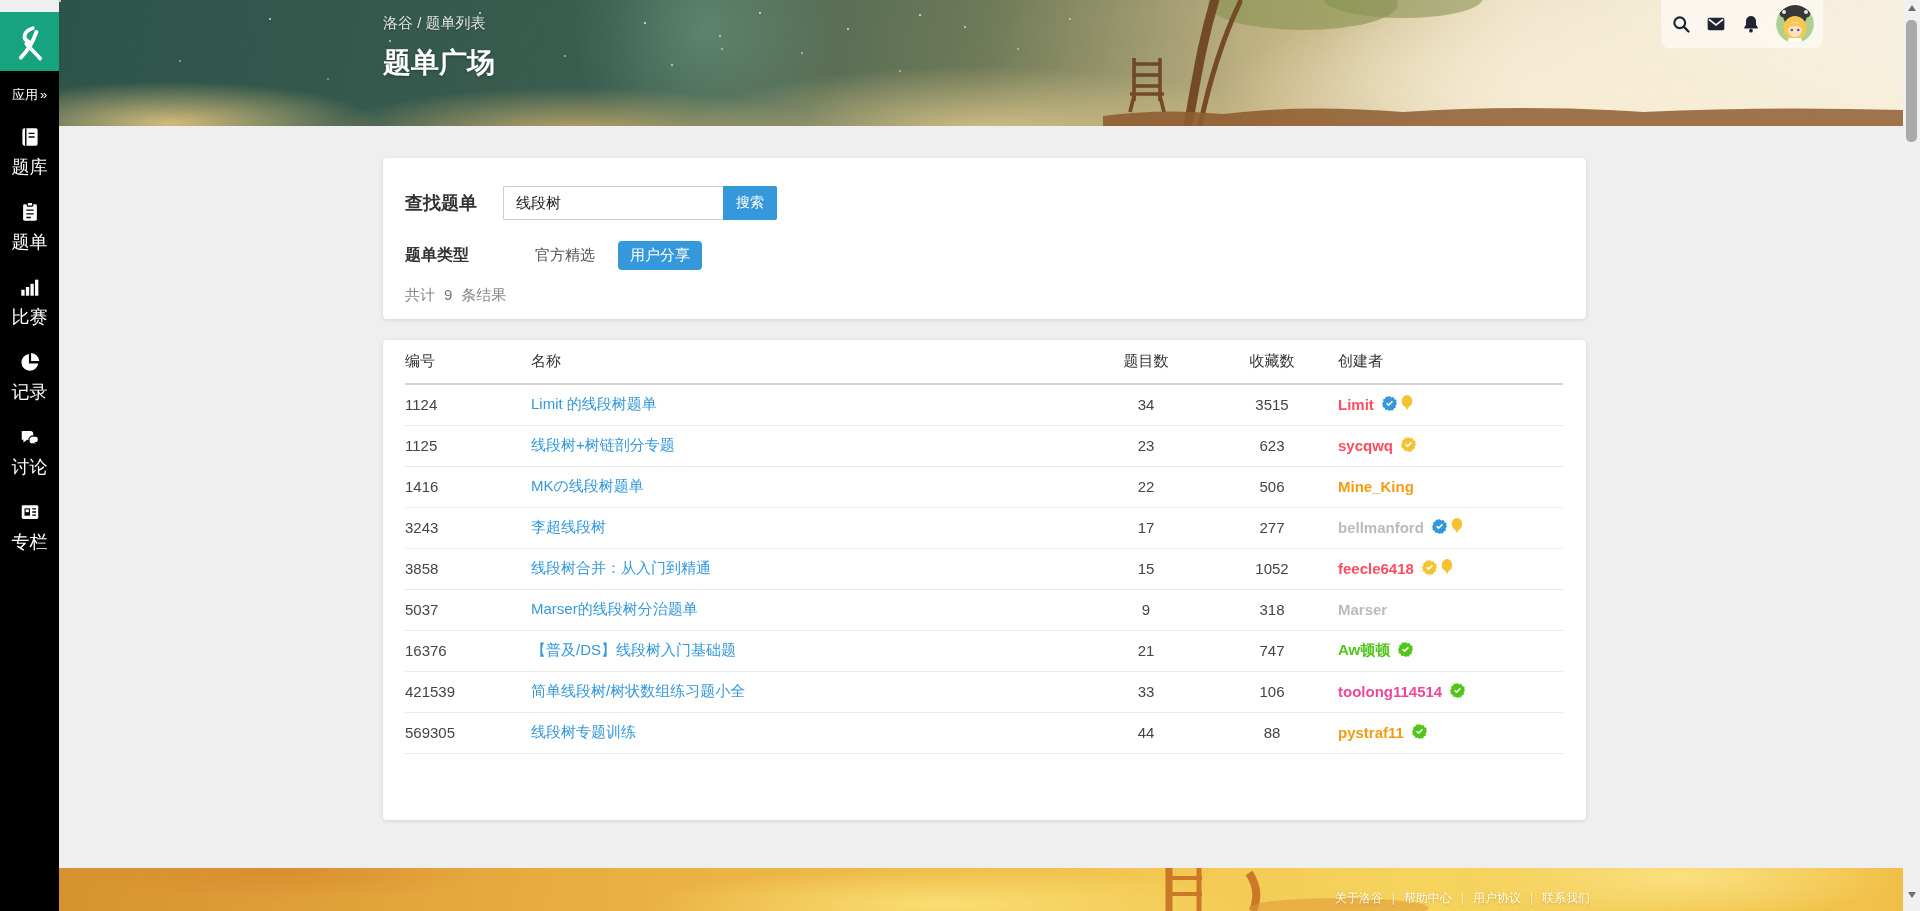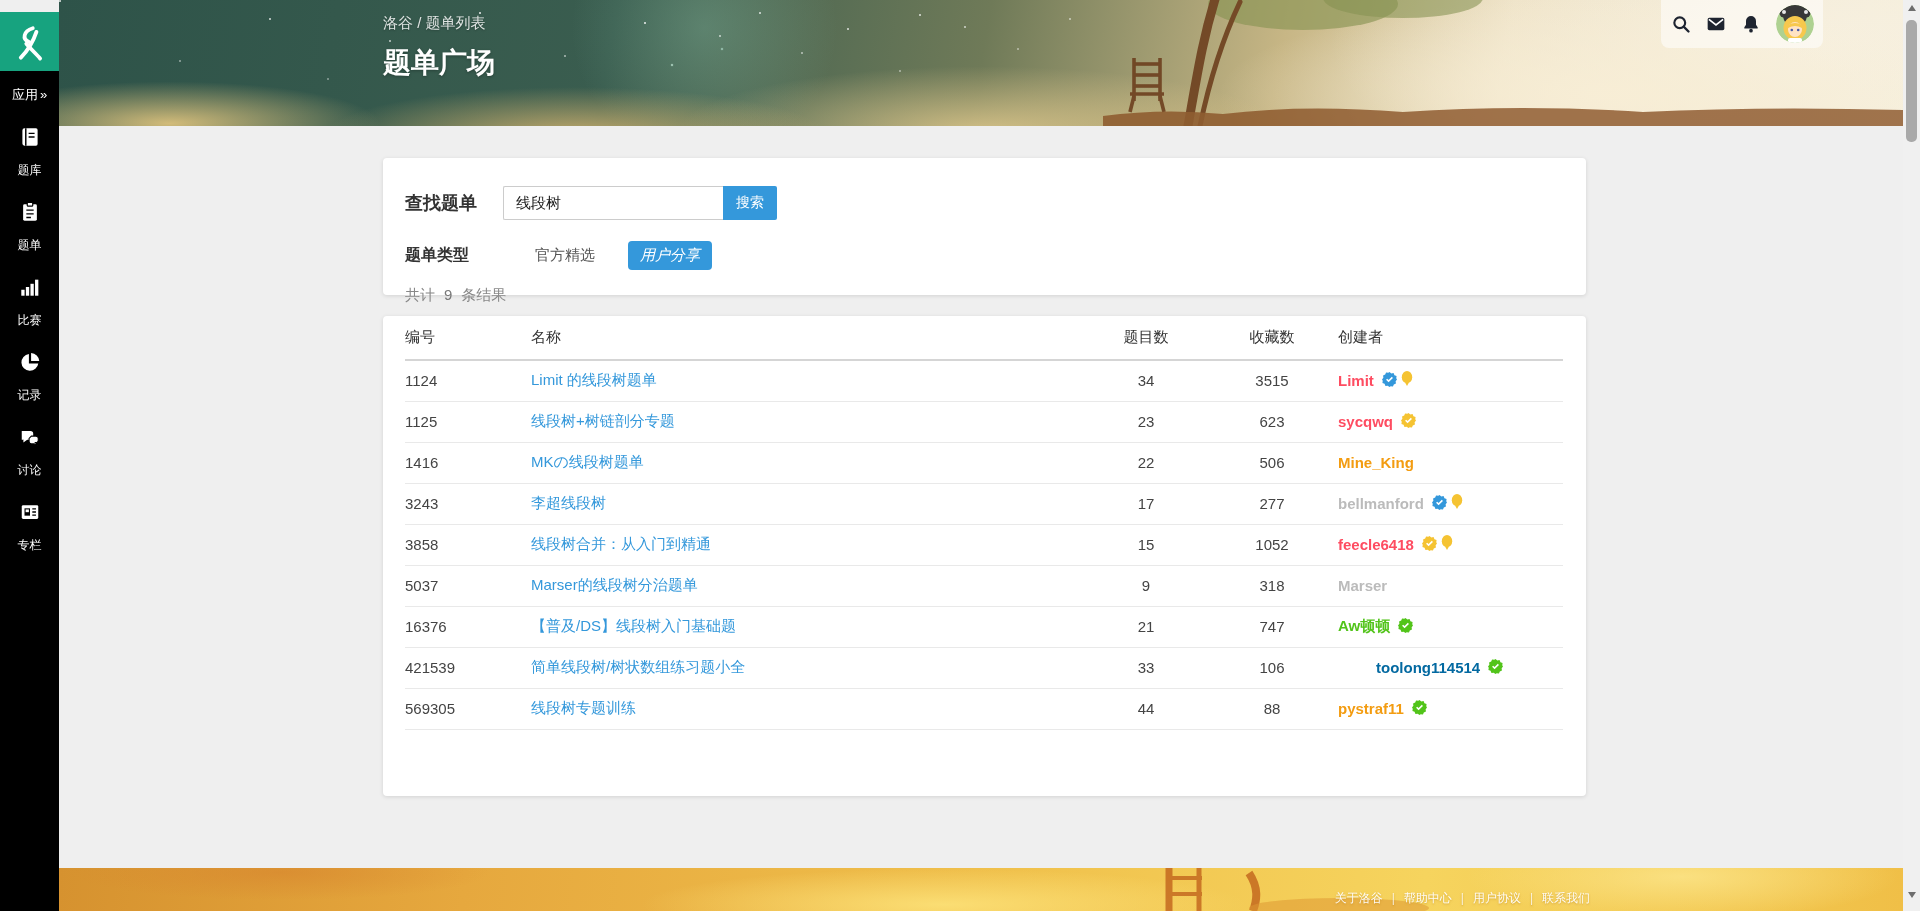--- a/index.html
+++ b/index.html
@@ -6,21 +6,21 @@
   html,body { width:1920px; height:911px; overflow:hidden;
     font-family:"Liberation Sans","DejaVu Sans",sans-serif; background:#efefef; }
 
   
   .sidebar { position:absolute; left:0; top:12px; width:59px; height:911px; background:#000; z-index:30; }
   .logo { width:59px; height:59px; background:#17a37f; display:flex; align-items:center; justify-content:center; cursor:pointer; }
   .apps-row { color:#fff; font-size:13px; text-align:center; margin-top:15px; cursor:pointer; white-space:nowrap; }
   .apps-row .chev { font-size:13px; margin-left:2px; }
   .nav-item { display:flex; flex-direction:column; align-items:center; margin-top:22px; color:#fff; cursor:pointer; }
   .nav-item .ico { width:22px; height:22px; display:block; }
-  .nav-item .lbl { font-size:12px; margin-top:14px; }
+  .nav-item .lbl { font-size:18px; margin-top:7px; }
 
   
   .hero { position:absolute; left:59px; top:0; width:1844px; height:126px; overflow:hidden;
     background-image:
       radial-gradient(ellipse 300px 60px at 6% 98%,  rgba(238,205,130,.85), transparent 70%),
       radial-gradient(ellipse 360px 70px at 28% 108%, rgba(230,190,115,.8), transparent 70%),
       radial-gradient(ellipse 420px 90px at 50% 104%, rgba(240,212,148,.75), transparent 72%),
       radial-gradient(circle 190px at 35% 22%, rgba(150,210,185,.28), transparent 70%),
       radial-gradient(ellipse 520px 130px at 84% 75%, rgba(248,238,214,.9), transparent 75%),
       radial-gradient(ellipse 640px 220px at 96% 35%, rgba(247,240,224,.95), transparent 78%),
@@ -42,32 +42,32 @@
 
   .topbar { position:absolute; top:0; right:80px; width:162px; height:48px;
     background:rgba(255,255,255,.55); border-radius:0 0 8px 8px;
     display:flex; align-items:center; justify-content:center; gap:15px; }
   .topbar .tico { width:20px; height:20px; cursor:pointer; display:block; }
   .avatar { width:38px; height:38px; border-radius:50%; overflow:hidden; cursor:pointer; display:block; }
 
   
   .main { position:absolute; left:59px; top:126px; width:1844px; }
   .card { background:#fff; border-radius:4px; box-shadow:0 1px 4px rgba(0,0,0,.12); margin-left:324px; width:1203px; }
-  .card-search { margin-top:32px; height:137px; padding:28px 28px 0 22px; }
+  .card-search { margin-top:32px; height:161px; padding:28px 28px 0 22px; }
   .find-row { display:flex; align-items:center; }
   .find-label { font-size:18px; font-weight:bold; color:#333; margin-right:26px; }
   .search-group { display:flex; }
   .search-input { width:220px; height:34px; border:1px solid #ccc; border-right:none; border-radius:2px 0 0 2px;
     padding:0 12px; font-size:15px; color:#222; outline:none; font-family:Liberation Serif, serif; }
   .search-btn { width:54px; height:34px; background:#3498db; color:#fff; border:none; border-radius:0 2px 2px 0;
     font-size:14px; cursor:pointer; font-family:inherit; }
   .type-row { display:flex; align-items:center; margin-top:21px; }
   .type-label { font-size:16px; font-weight:bold; color:#333; margin-right:54px; }
   .type-option { font-size:15px; color:#555; background:none; border:none; padding:5px 12px; cursor:pointer; font-family:inherit; }
-  .type-option.selected { background:#3498db; color:#fff; border-radius:4px; margin-left:21px;font-style:italic; }
+  .type-option.selected { background:#3498db; color:#fff; border-radius:4px; margin-left:11px; }
   .result-row { margin-top:16px; font-size:15px; color:#888; }
   .result-row .cnt { margin:0 9px; color:#777; }
 
   .card-results { margin-top:21px; padding:0 23px 66px 22px; }
   table { width:100%; border-collapse:collapse; table-layout:fixed; font-size:15px; }
   thead th { height:44px; vertical-align:middle; text-align:left; color:#333; font-weight:400;
     border-bottom:2px solid #d5d5d5; }
   th.c, td.c { text-align:center; }
   tbody td { height:41px; vertical-align:middle; border-bottom:1px solid #e9e9e9; color:#444; }
   .plist-link { color:#3498db; text-decoration:none; cursor:pointer; }
@@ -399,21 +399,21 @@
             </td>
   </tr>
 
   <tr class="table-row">
     <td class="cell-id">421539</td>
     <td><a class="plist-link">简单线段树/树状数组练习题小全</a></td>
     <td class="c cell-problems">33</td>
     <td class="c cell-favorites">106</td>
     <td>
               <span class="creator">
-                <a class="cname" style="color: #0369a1; text-decoration: none; margin-left: 38px;">toolong114514</a>
+                <a class="cname" style="color: #ec4899; text-decoration: none;">toolong114514</a>
                 <span class="badges"><span class="badge" style="margin-left:4px">
                     <svg width="15" height="15" viewBox="0 0 24 24">
                       <path fill="#52c41a" d="M12 0l2.9 2.2 3.6-.5 1.4 3.4 3.4 1.4-.5 3.6L24 12l-2.2 2.9.5 3.6-3.4 1.4-1.4 3.4-3.6-.5L12 24l-2.9-2.2-3.6.5-1.4-3.4-3.4-1.4.5-3.6L0 12l2.2-2.9-.5-3.6 3.4-1.4 1.4-3.4 3.6.5z"></path>
                       <path fill="#fff" d="M10.5 16.4l-4-4 1.8-1.8 2.2 2.2 5.2-5.2 1.8 1.8z"></path>
                     </svg>
                   </span></span>
               </span>
             </td>
   </tr>
 

